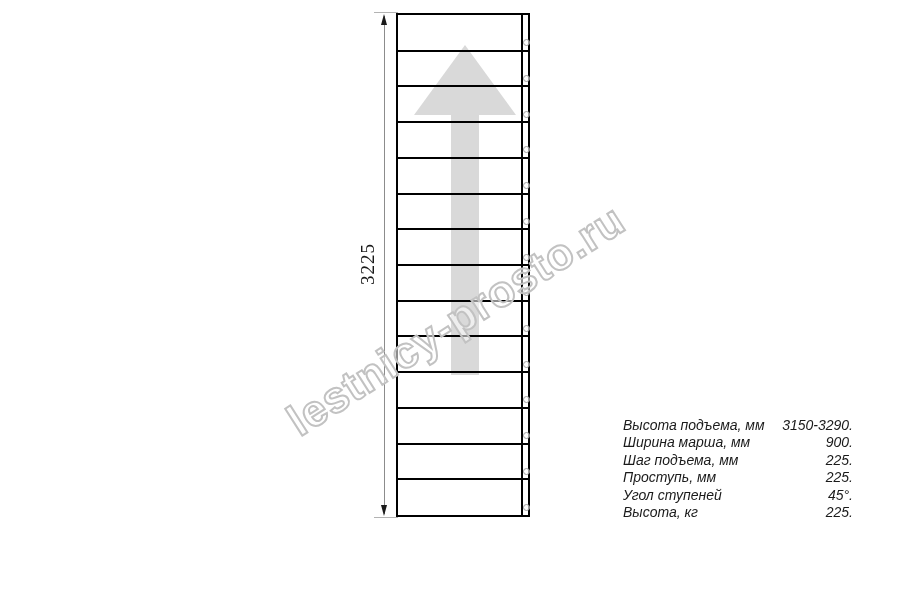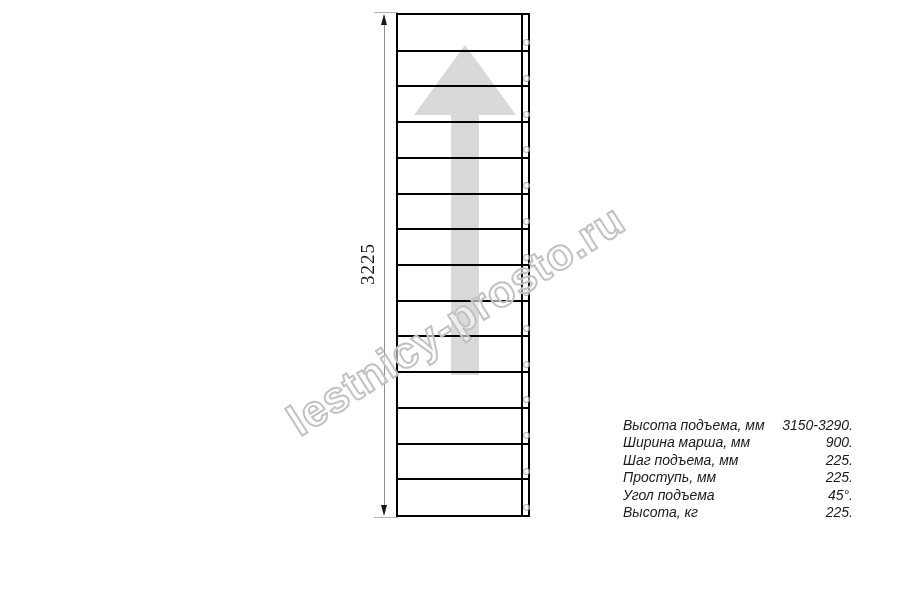--- a/index.html
+++ b/index.html
@@ -130,21 +130,21 @@
     </div>
     <div class="spec-row">
       <span class="spec-label">Шаг подъема, мм</span>
       <span class="spec-value">225.</span>
     </div>
     <div class="spec-row">
       <span class="spec-label">Проступь, мм</span>
       <span class="spec-value">225.</span>
     </div>
     <div class="spec-row">
-      <span class="spec-label">Угол подъема</span>
+      <span class="spec-label">Угол ступеней</span>
       <span class="spec-value">45°.</span>
     </div>
     <div class="spec-row">
       <span class="spec-label">Высота, кг</span>
       <span class="spec-value">225.</span>
     </div>
   </div>
 
 </div>
 

